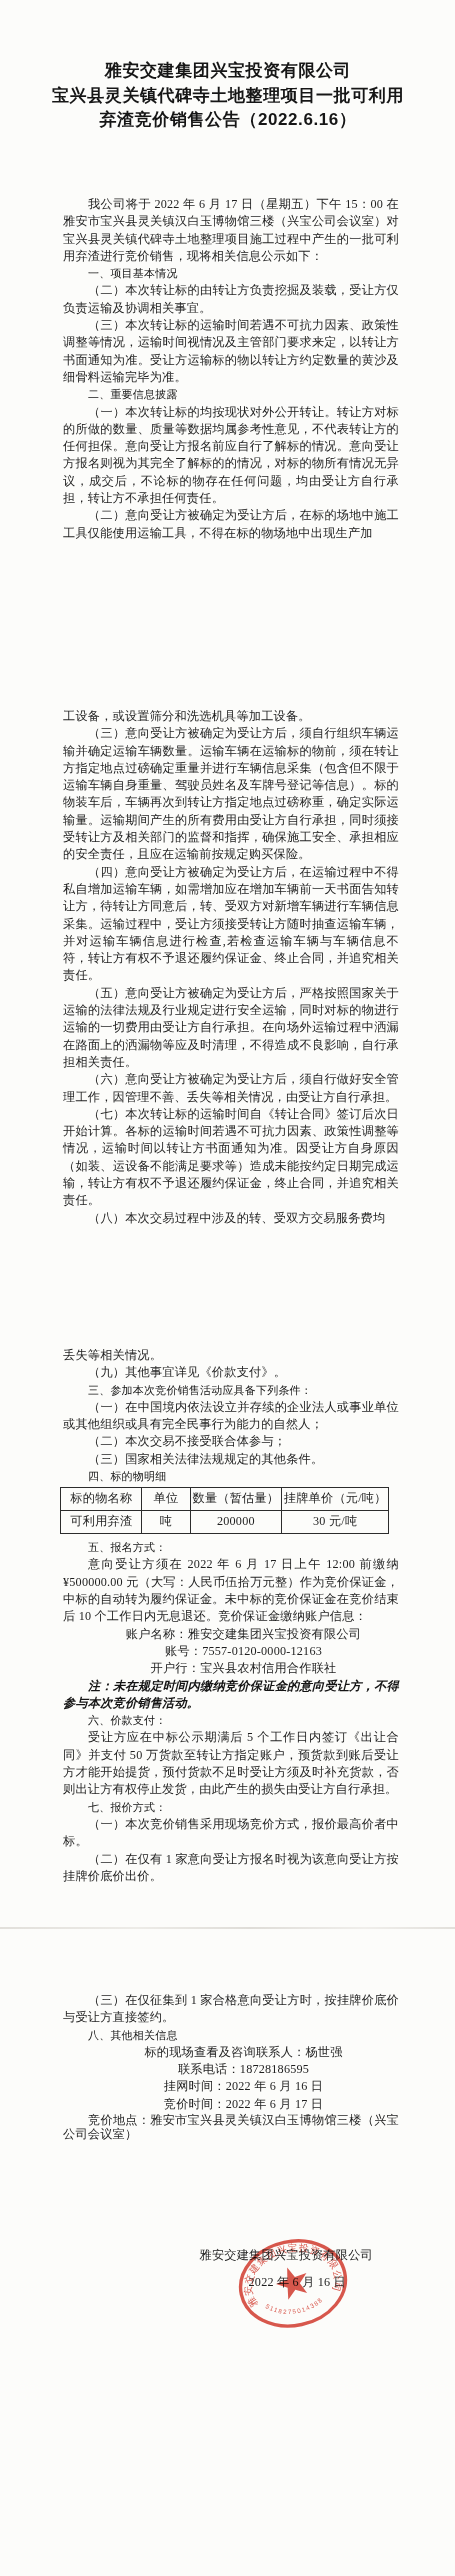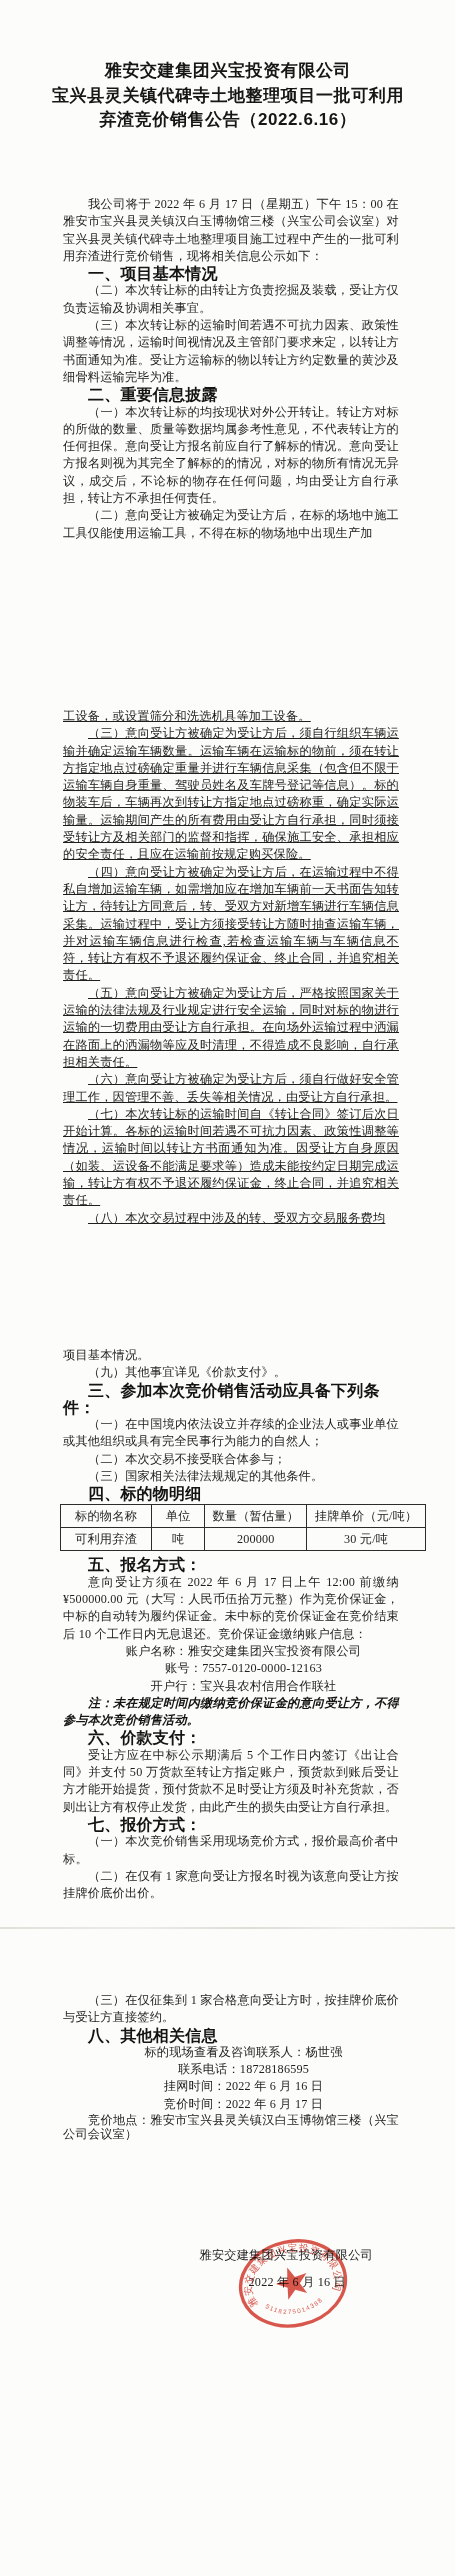--- a/index.html
+++ b/index.html
@@ -4,29 +4,29 @@
 <style>
   html,body{margin:0;padding:0;background:#ffffff;}
   .scan{position:relative;width:456px;height:2576px;background:#fcfcfa;overflow:hidden;
         font-family:"Liberation Serif","DejaVu Serif",serif;color:#1f1f1f;}
   
   .title-block{position:absolute;left:0;top:59px;width:456px;text-align:center;
         font-family:"Liberation Sans","DejaVu Sans",sans-serif;font-weight:bold;
         font-size:17px;line-height:24.5px;letter-spacing:0.6px;color:#161616;}
   
   .pageblock{position:absolute;left:63px;width:336px;font-size:12.2px;line-height:17.3px;}
-  .pb1{top:149px;margin-top:47px;} .pb2{top:708px;text-decoration:underline;} .pb3{top:1347px;} .pb4{top:1992px;}
+  .pb1{top:149px;margin-top:47px;} .pb2{top:708px;} .pb3{top:1347px;} .pb4{top:1992px;}
   p.body{margin:0;text-align:justify;text-indent:25px;letter-spacing:0.2px;}
   p.cont{text-indent:0;}           
   p.nojust{text-align:center;}
-  .sec{margin:0;font-family:"Liberation Sans","DejaVu Sans",sans-serif;font-weight:bold;
-       font-size:16px;line-height:17.3px;text-indent:25px;color:#141414;letter-spacing:0.2px;}
+  .sec{margin:0;font-family:"Liberation Sans","DejaVu Sans",sans-serif;font-weight:normal;
+       font-size:11px;line-height:17.3px;text-indent:25px;color:#141414;letter-spacing:0.2px;}
   p.note{font-family:"Liberation Sans","DejaVu Sans",sans-serif;font-weight:bold;color:#141414;font-style:italic;}
   
-  table.lots{border-collapse:collapse;margin:1.7px 0 5.1px -2.8px;width:366px;
+  table.lots{border-collapse:collapse;margin:1.7px 0 5.1px -2.8px;width:329px;
        font-size:12.2px;color:#1f1f1f;}
   table.lots td{border:1.1px solid #2c2c2c;text-align:center;padding:0;height:22px;letter-spacing:0.2px;}
   .col1{width:82px;}.col2{width:48px;}.col3{width:92px;}.col4{width:108px;}
   
   .gap12{margin-top:6.8px;} .gap15{margin-top:8.5px;}
   .place{line-height:14px;}
   
   .page-divider{position:absolute;left:0;top:1927px;width:456px;height:1.7px;
        background:linear-gradient(90deg,#d9d6d0 0%,#e8e6e1 30%,#d5d2cc 55%,#eceae6 80%,#d9d6d0 100%);
        opacity:0.75;}
@@ -63,21 +63,21 @@
     <p class="body cont">工设备，或设置筛分和洗选机具等加工设备。</p>
     <p class="body">（三）意向受让方被确定为受让方后，须自行组织车辆运输并确定运输车辆数量。运输车辆在运输标的物前，须在转让方指定地点过磅确定重量并进行车辆信息采集（包含但不限于运输车辆自身重量、驾驶员姓名及车牌号登记等信息）。标的物装车后，车辆再次到转让方指定地点过磅称重，确定实际运输量。运输期间产生的所有费用由受让方自行承担，同时须接受转让方及相关部门的监督和指挥，确保施工安全、承担相应的安全责任，且应在运输前按规定购买保险。</p>
     <p class="body">（四）意向受让方被确定为受让方后，在运输过程中不得私自增加运输车辆，如需增加应在增加车辆前一天书面告知转让方，待转让方同意后，转、受双方对新增车辆进行车辆信息采集。运输过程中，受让方须接受转让方随时抽查运输车辆，并对运输车辆信息进行检查,若检查运输车辆与车辆信息不符，转让方有权不予退还履约保证金、终止合同，并追究相关责任。</p>
     <p class="body">（五）意向受让方被确定为受让方后，严格按照国家关于运输的法律法规及行业规定进行安全运输，同时对标的物进行运输的一切费用由受让方自行承担。在向场外运输过程中洒漏在路面上的洒漏物等应及时清理，不得造成不良影响，自行承担相关责任。</p>
     <p class="body">（六）意向受让方被确定为受让方后，须自行做好安全管理工作，因管理不善、丢失等相关情况，由受让方自行承担。</p>
     <p class="body">（七）本次转让标的运输时间自《转让合同》签订后次日开始计算。各标的运输时间若遇不可抗力因素、政策性调整等情况，运输时间以转让方书面通知为准。因受让方自身原因（如装、运设备不能满足要求等）造成未能按约定日期完成运输，转让方有权不予退还履约保证金，终止合同，并追究相关责任。</p>
     <p class="body">（八）本次交易过程中涉及的转、受双方交易服务费均</p>
   </div>
 
   <div class="pageblock pb3">
-    <p class="body cont">项目基本情况。</p>
+    <p class="body cont">丢失等相关情况。</p>
     <p class="body">（九）其他事宜详见《价款支付》。</p>
     <p class="sec">三、参加本次竞价销售活动应具备下列条件：</p>
     <p class="body">（一）在中国境内依法设立并存续的企业法人或事业单位或其他组织或具有完全民事行为能力的自然人；</p>
     <p class="body">（二）本次交易不接受联合体参与；</p>
     <p class="body">（三）国家相关法律法规规定的其他条件。</p>
     <p class="sec">四、标的物明细</p>
 
     <table class="lots">
       <tbody>
         <tr>

